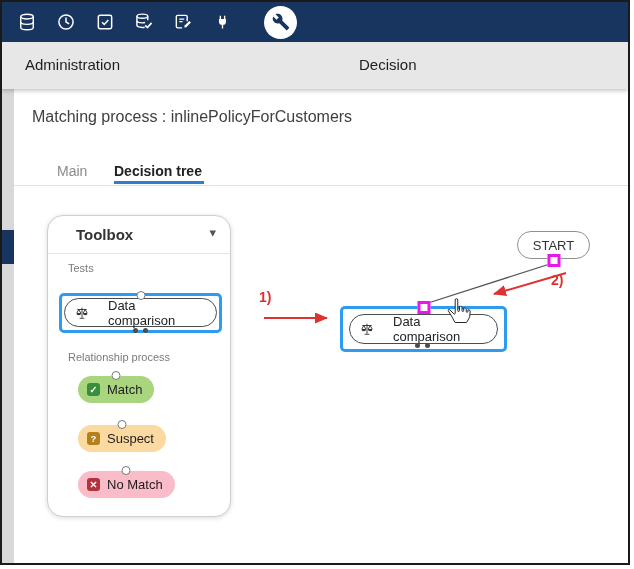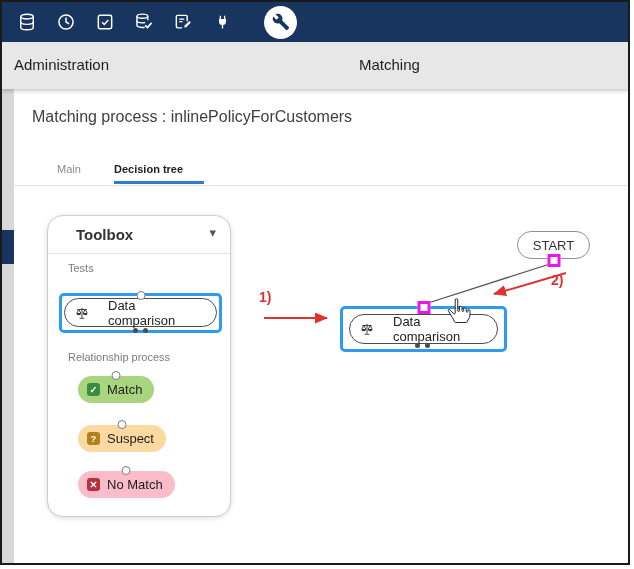--- a/index.html
+++ b/index.html
@@ -20,21 +20,21 @@
 
   
   .gutter { position: absolute; left: 0; top: 87px; width: 12px; bottom: 0; background: #d8d8d8; z-index: 1; }
   .gutter-thumb { position: absolute; left: 0; top: 228px; width: 12px; height: 34px; background: #17355f; z-index: 2; cursor: pointer; }
 
   .panel { position: absolute; left: 12px; top: 87px; right: 0; bottom: 0; background: #fff; z-index: 1; }
 
   .page-title { position: absolute; left: 30px; top: 106px; font-size: 16px; color: #404040; z-index: 3; }
 
   
-  .tab { position: absolute; top: 161px; font-size: 11px; color: #8a8a8a; cursor: pointer; z-index: 3; }
+  .tab { position: absolute; top: 161px; font-size: 14px; color: #8a8a8a; cursor: pointer; z-index: 3; }
   .tab.active { color: #222; font-weight: 700; }
   .tab.dim { color: #b5b5b5; }
   .tab-underline { position: absolute; left: 112px; top: 179px; width: 90px; height: 3px; background: #2d7dd2; z-index: 3; }
   .tabs-divider { position: absolute; left: 12px; right: 0; top: 183px; height: 1px; background: #e2e2e2; z-index: 2; }
 
   
   .toolbox { position: absolute; left: 45px; top: 213px; width: 184px; height: 302px; background: #fff;
              border: 1px solid #cfcfcf; border-radius: 16px; box-shadow: 0 1px 5px rgba(0,0,0,.15); z-index: 3; }
   .tb-head { position: absolute; left: 0; top: 0; right: 0; height: 38px; border-bottom: 1px solid #e4e4e4; }
   .tb-title { position: absolute; left: 28px; top: 10px; font-size: 15px; font-weight: 700; color: #333; }
@@ -124,22 +124,22 @@
       </svg>
     </span>
     <span class="tb-icon tb-active">
       <svg width="18" height="18" viewBox="0 0 24 24" fill="#17355f">
         <path d="M22.7 19l-9.1-9.1c.9-2.3.4-5-1.5-6.9-2-2-5-2.4-7.4-1.3L9 6 6 9 1.6 4.7C.4 7.1.9 10.1 2.9 12.1c1.9 1.9 4.6 2.4 6.9 1.5l9.1 9.1c.4.4 1 .4 1.4 0l2.3-2.3c.5-.4.5-1.1.1-1.4z"></path>
       </svg>
     </span>
   </div>
 
   <div class="wsbar">
-    <span class="ws-tab" style="left:12px">Administration</span>
-    <span class="ws-tab" style="left:357px">Matching</span>
+    <span class="ws-tab" style="left:23px">Administration</span>
+    <span class="ws-tab" style="left:357px">Decision</span>
   </div>
 
   <div class="panel"></div>
   <div class="gutter"></div>
   <div class="gutter-thumb"></div>
 
   <div class="page-title">Matching process : inlinePolicyForCustomers</div>
 
   <span class="tab" style="left:55px">Main</span>
   <span class="tab active" style="left:112px">Decision tree</span>

